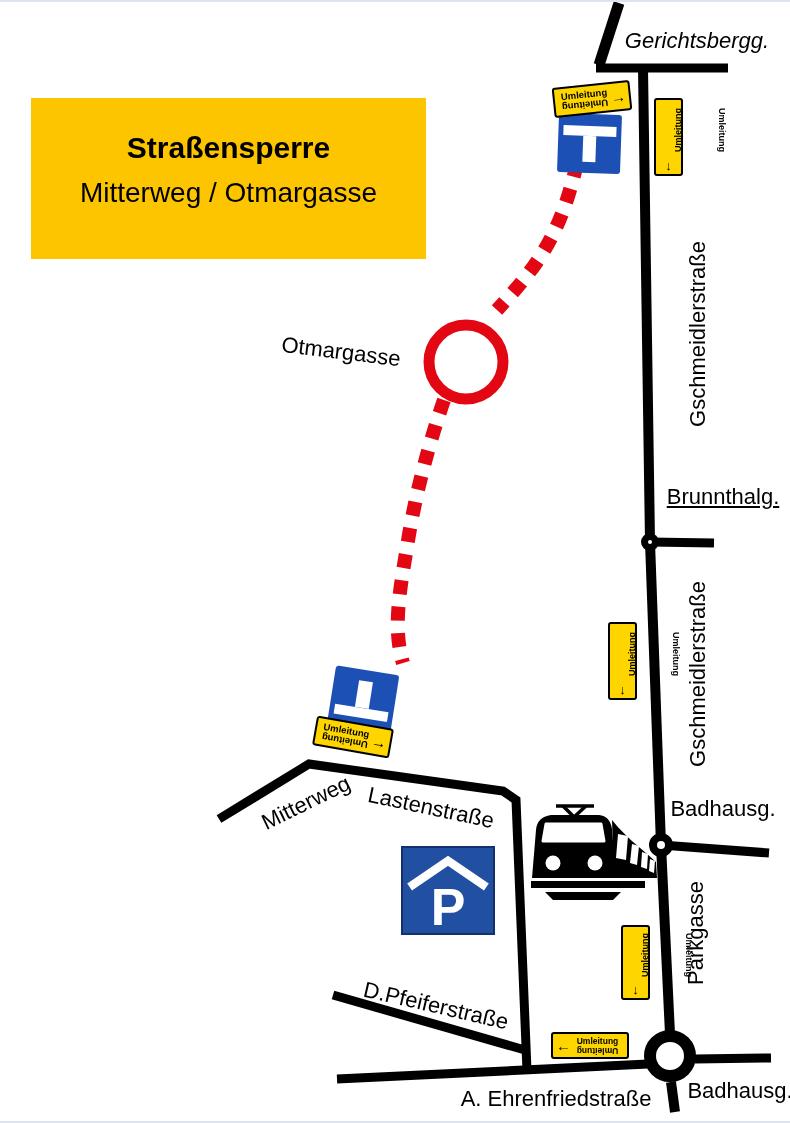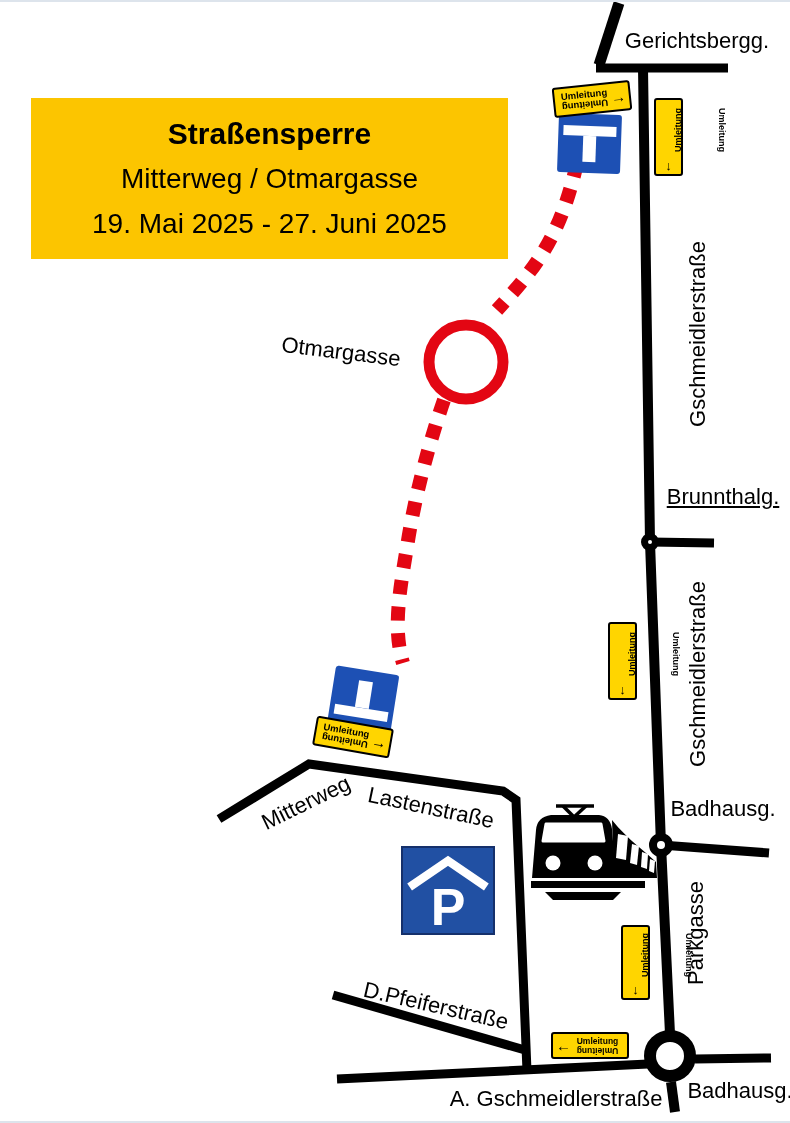--- a/index.html
+++ b/index.html
@@ -5,32 +5,32 @@
   html,body{margin:0;padding:0;background:#ffffff;}
   #stage{
     position:relative;width:790px;height:1123px;overflow:hidden;
     background:#ffffff;font-family:"Liberation Sans",sans-serif;color:#000;
     border-top:2px solid #dde4ec;border-bottom:2px solid #dde4ec;box-sizing:border-box;
   }
   #map-canvas{position:absolute;left:0;top:0;z-index:1;}
 
   
   .titlebox{
-    position:absolute;left:31px;top:96px;width:477px;height:161px;z-index:4;
+    position:absolute;left:31px;top:96px;width:395px;height:161px;z-index:4;
     background:#fcc500;display:flex;flex-direction:column;align-items:center;justify-content:center;
     text-align:center;
   }
   .titlebox .t1{font-size:30px;font-weight:bold;line-height:1;margin-bottom:16px;}
   .titlebox .t2{font-size:28px;line-height:1;margin-bottom:17px;}
   .titlebox .t3{font-size:28px;line-height:1;}
 
   
   .lbl{position:absolute;z-index:2;font-size:22px;white-space:nowrap;transform:translate(-50%,-50%);}
   .lbl.v{transform:translate(-50%,-50%) rotate(-90deg);}
-  #lbl-gerichtsbergg{left:697px;top:39px;}
+  #lbl-gerichtsbergg{left:697px;top:39px;font-style:italic;}
   #lbl-gschmeidler1{left:698px;top:332px;}
   #lbl-brunnthalg{left:723px;top:495px;text-decoration:underline;}
   #lbl-gschmeidler2{left:698px;top:672px;}
   #lbl-bahnstr{left:723px;top:807px;}
   #lbl-parkgasse{left:696px;top:931px;}
   #lbl-badhausg{left:740px;top:1089px;}
   #lbl-otmargasse{left:341px;top:350px;transform:translate(-50%,-50%) rotate(7deg);}
   #lbl-mitterweg{left:306px;top:801px;transform:translate(-50%,-50%) rotate(-26deg);}
   #lbl-lastenstrasse{left:431px;top:806px;transform:translate(-50%,-50%) rotate(12deg);}
   #lbl-dpfeiferstrasse{left:436px;top:1004px;transform:translate(-50%,-50%) rotate(13deg);}
@@ -127,35 +127,34 @@
       <polygon points="642,850 648,852 647,867 641,865" fill="#fff"></polygon>
       <polygon points="650,857 655,859 654,871 649,869" fill="#fff"></polygon>
       <rect x="531" y="879" width="114" height="7" fill="#000"></rect>
       <polygon points="545,890 621,890 613,898 553,898" fill="#000"></polygon>
     </g>
   </svg>
 
   <div class="titlebox">
     <div class="t1">Straßensperre</div>
     <div class="t2">Mitterweg / Otmargasse</div>
-    <div class="t3">19. Mai 2025 - 27. Juni 2025</div>
   </div>
 
   <div class="lbl" id="lbl-gerichtsbergg">Gerichtsbergg.</div>
   <div class="lbl v" id="lbl-gschmeidler1">Gschmeidlerstraße</div>
   <div class="lbl" id="lbl-brunnthalg">Brunnthalg.</div>
   <div class="lbl v" id="lbl-gschmeidler2">Gschmeidlerstraße</div>
   <div class="lbl" id="lbl-bahnstr">Badhausg.</div>
   <div class="lbl v" id="lbl-parkgasse">Parkgasse</div>
   <div class="lbl" id="lbl-badhausg">Badhausg.</div>
   <div class="lbl" id="lbl-otmargasse">Otmargasse</div>
   <div class="lbl" id="lbl-mitterweg">Mitterweg</div>
   <div class="lbl" id="lbl-lastenstrasse">Lastenstraße</div>
   <div class="lbl" id="lbl-dpfeiferstrasse">D.Pfeiferstraße</div>
-  <div class="lbl" id="lbl-ehrenfriedstrasse">A. Gschmeidlerstraße</div>
+  <div class="lbl" id="lbl-ehrenfriedstrasse">A. Ehrenfriedstraße</div>
 
   <div class="sackgasse" id="sackgasse-top">
     <div class="sg-bar"></div>
     <div class="sg-stem"></div>
   </div>
   <div class="sackgasse" id="sackgasse-bottom">
     <div class="sg-bar"></div>
     <div class="sg-stem"></div>
   </div>
 

